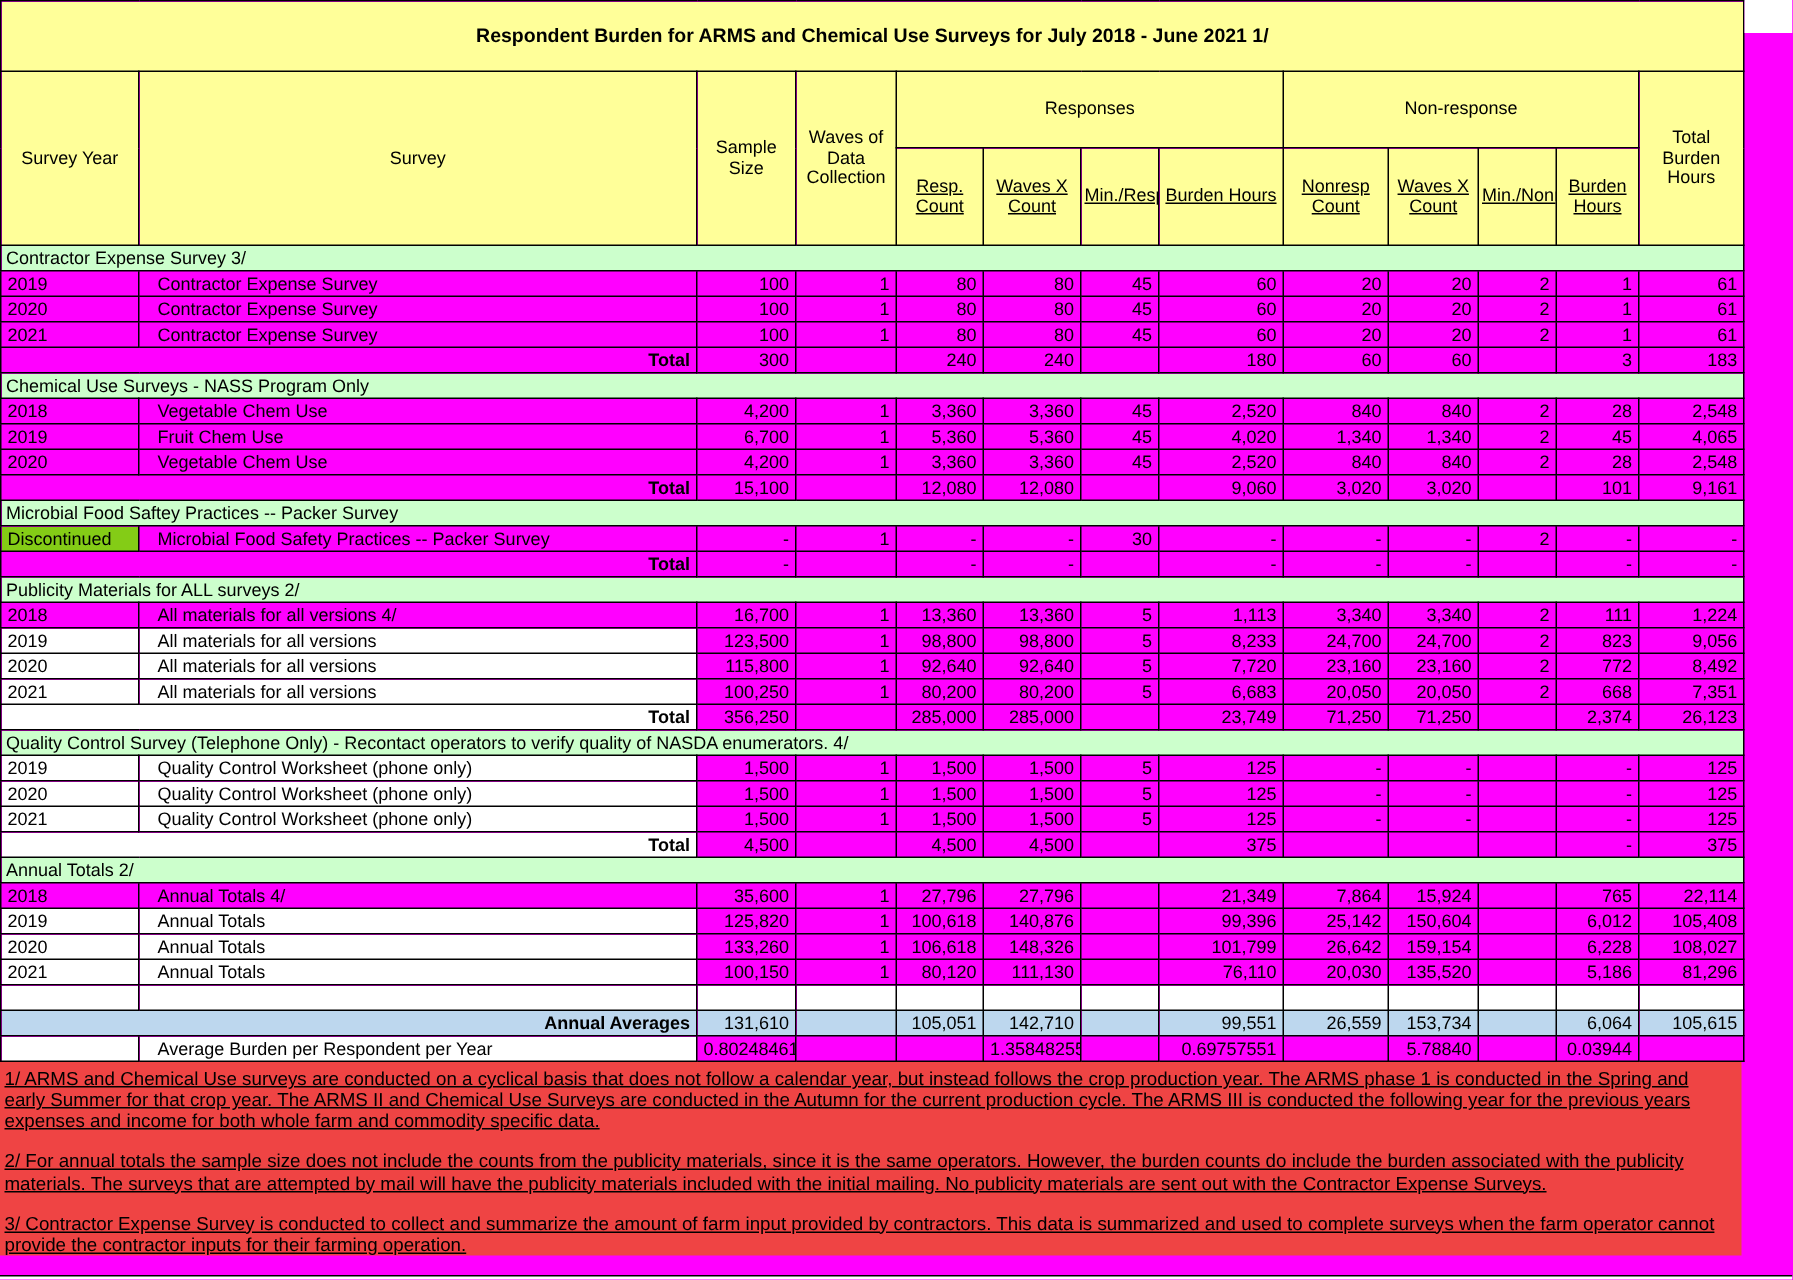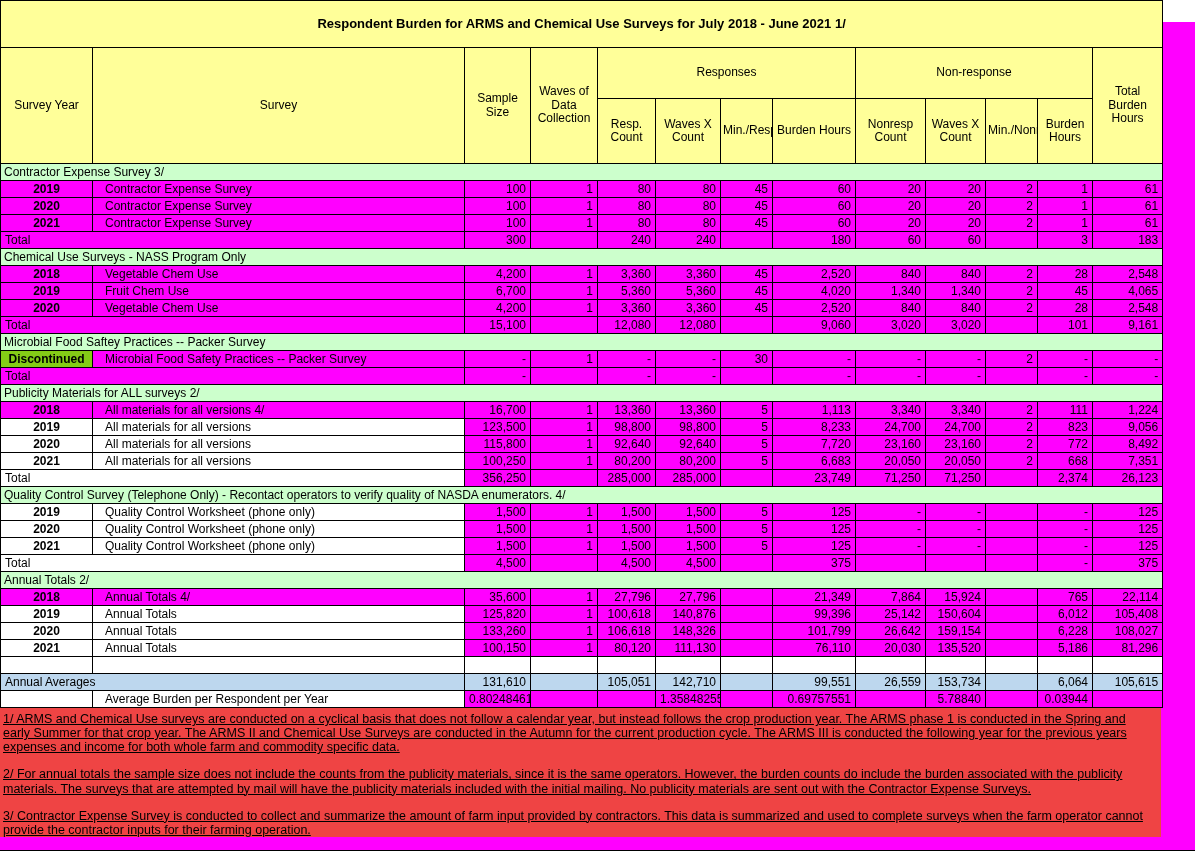--- a/index.html
+++ b/index.html
@@ -35,46 +35,46 @@
     line-height: 1.12;
     white-space: normal;
   }
   tr.title-row th {
     font-weight: bold;
     font-size: 13px;
     height: 20px;
     white-space: nowrap;
   }
   tr.tier-group th { height: 24px; }
-  tr.tier-sub th { height: 38px; }
+  tr.tier-sub th { height: 38px; text-decoration: underline; }
   tbody tr { height: 17px; }
   tbody td {
     font-size: 12px;
     padding: 0 4px;
     white-space: nowrap;
     vertical-align: middle;
   }
   .bg-magenta { background: #FF00FF; }
   .bg-white   { background: #FFFFFF; }
   .bg-green   { background: #84cc16; }
   .bg-blue    { background: #BDD7EE; margin-top: 10px; }
   .section-cell {
     background: #CCFFCC;
     text-align: left;
     padding-left: 3px;
   }
   .year-cell {
-    text-align: center;
-    font-weight: bold;
+    text-align: left;
+    font-weight: normal;
   }
   .survey-cell { text-align: left; padding-left: 12px; }
   .num-cell { text-align: right; }
   .total-cell {
-    text-align: left;
-    font-weight: normal;
+    text-align: right;
+    font-weight: bold;
   }
   .footnotes {
     background: #ef4444;
     padding: 4px 8px 0 3px;
     width: 1150px;
     text-decoration: underline;
   }
   .footnotes p {
     margin: 0 0 13px 0;
     font-size: 12.5px;

